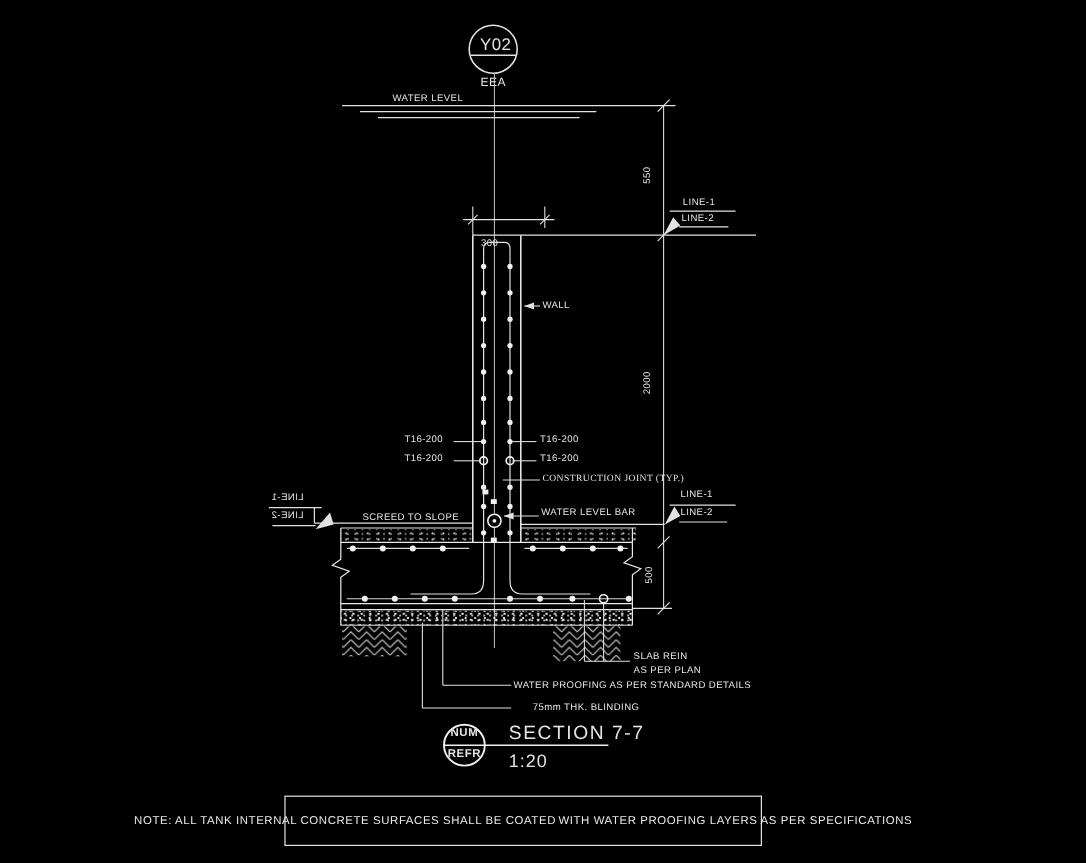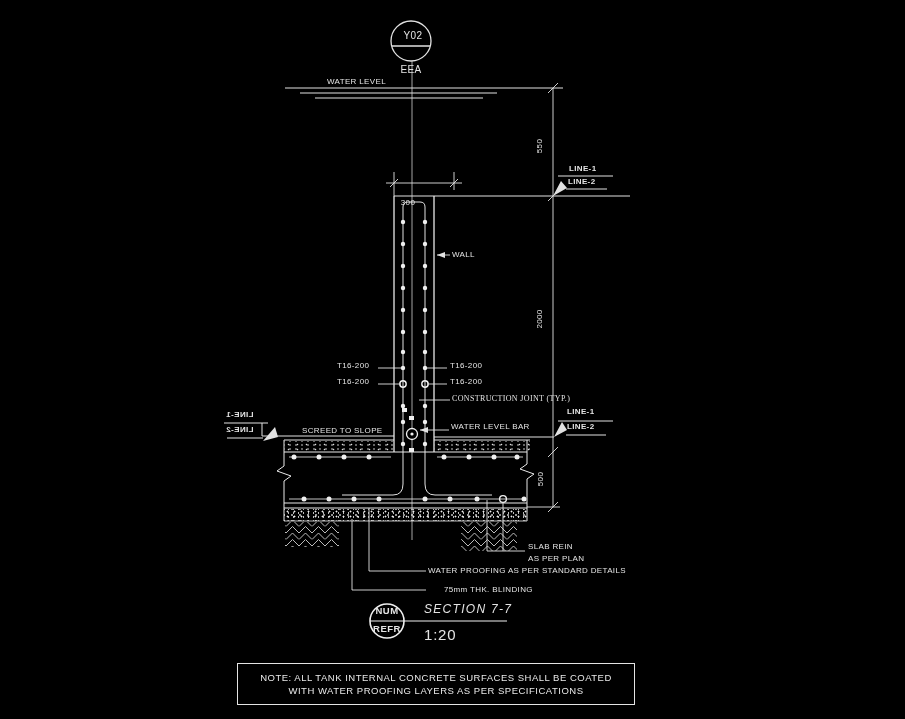--- a/index.html
+++ b/index.html
@@ -1,37 +1,37 @@
 <!DOCTYPE html>
 <html><head>
 <meta charset="utf-8">
 <style>
   html,body{margin:0;padding:0;background:#000;}
   .canvas{position:relative;width:905px;height:719px;background:#000;overflow:hidden;
           font-family:"Liberation Sans",sans-serif;}
   .lbl{position:absolute;color:#e4e4e4;font-size:8px;line-height:1.1;
        letter-spacing:0.35px;white-space:nowrap;}
-  .bold{font-weight:bold;}
+  .bold{font-weight:normal;}
   .ctr{text-align:center;}
   .vtext{transform:rotate(-90deg);transform-origin:center;width:30px;height:10px;text-align:center;}
   .mirror{transform:scaleX(-1);transform-origin:center;}
   .stipple{position:absolute;
     background-image:radial-gradient(circle,#ddd 0.6px,transparent 1.1px),
                      radial-gradient(circle,#aaa 0.5px,transparent 1px);
     background-size:9px 5px,6px 4px;background-position:0 1px,3px 2px;}
   .blindtex{position:absolute;
     background-image:radial-gradient(circle,#eee 0.7px,transparent 1.2px),
                      radial-gradient(circle,#bbb 0.6px,transparent 1.1px),
                      radial-gradient(circle,#fff 0.5px,transparent 1px);
     background-size:7px 5px,5px 4px,8px 6px;background-position:0 0,2px 2px,4px 3px;}
   .note-box{position:absolute;left:237px;top:663px;width:396px;height:40px;
-    border:1.2px solid #e4e4e4;display:flex;flex-direction:column;justify-content:center;
+    border:1.2px solid #e4e4e4;display:flex;flex-direction:row;justify-content:center;
     align-items:center;gap:2px;}
   .note-box .nline{color:#e9e9e9;font-size:9.5px;letter-spacing:0.5px;white-space:nowrap;}
-  .title-txt{font-size:12px;letter-spacing:1.3px;font-style:italic;}
+  .title-txt{font-size:16px;letter-spacing:1.3px;}
   .scale-txt{font-size:15px;letter-spacing:0.8px;}
   .bub{font-size:9.5px;font-weight:bold;letter-spacing:0.5px;}
   svg{position:absolute;left:0;top:0;}
 </style>
 </head>
 <body>
 
 <div class="canvas">
 
   <svg width="905" height="719" viewBox="0 0 905 719">
@@ -224,21 +224,21 @@
     <g stroke="#efefef" fill="none" stroke-width="1.6">
       <circle cx="387" cy="621" r="17"></circle>
       <line x1="370" y1="621" x2="507" y2="621" stroke-width="1.2"></line>
     </g>
   </svg>
 
   <div class="stipple" style="left:284px;top:441px;width:110px;height:10px;"></div>
   <div class="stipple" style="left:434px;top:441px;width:96px;height:10px;"></div>
   <div class="blindtex" style="left:284px;top:509px;width:243px;height:12px;"></div>
 
-  <div class="lbl ctr" style="left:393px;top:30px;width:40px;font-size:10px;">Y02</div>
+  <div class="lbl ctr" style="left:393px;top:30px;width:40px;font-size:14px;">Y02</div>
   <div class="lbl ctr" style="left:393px;top:64px;width:36px;font-size:10px;">EEA</div>
 
   <div class="lbl" style="left:327px;top:78px;">WATER LEVEL</div>
 
   <div class="lbl vtext" style="left:526px;top:141px;">550</div>
   <div class="lbl vtext" style="left:526px;top:314px;">2000</div>
   <div class="lbl vtext" style="left:527px;top:474px;">500</div>
   <div class="lbl ctr" style="left:393px;top:167px;width:30px;margin-top:32px;">300</div>
 
   <div class="lbl bold" style="left:569px;top:165px;">LINE-1</div>

